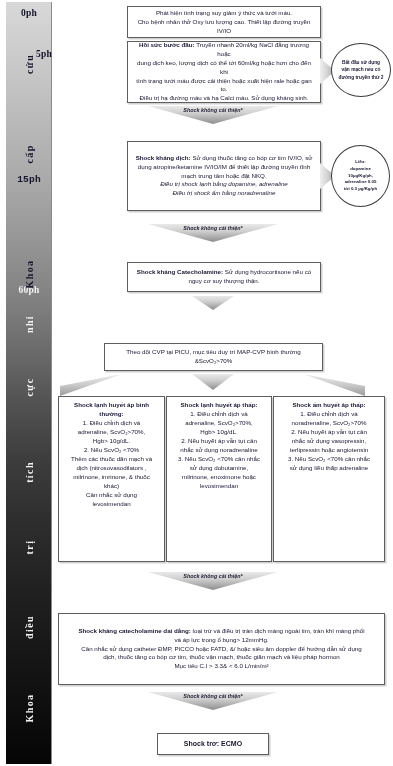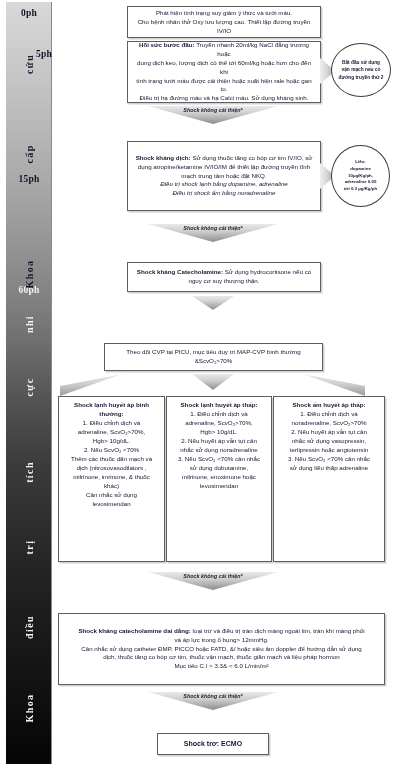--- a/index.html
+++ b/index.html
@@ -168,21 +168,21 @@
   }
 </style>
 </head>
 <body>
 
 <div id="page">
 
   <div id="rail">
     <div class="rail-time" style="top:6px;">0ph</div>
     <div class="rail-time" style="top:47px;text-align:right;">5ph</div>
-    <div class="rail-time" style="top:172px;">15ph</div>
+    <div class="rail-time" style="top:172px;font-family:Liberation Mono, monospace;">15ph</div>
     <div class="rail-time light" style="top:283px;">60ph</div>
 
     <div class="rail-word" style="top:62px;  transform:translate(-50%,-50%) rotate(-90deg); color:#15152b;">
       <span>cứu</span>
     </div>
     <div class="rail-word" style="top:152px; transform:translate(-50%,-50%) rotate(-90deg); color:#15152b;">
       <span>cấp</span>
     </div>
     <div class="rail-word" style="top:272px; transform:translate(-50%,-50%) rotate(-90deg); color:#15152b;">
       <span>Khoa</span>

